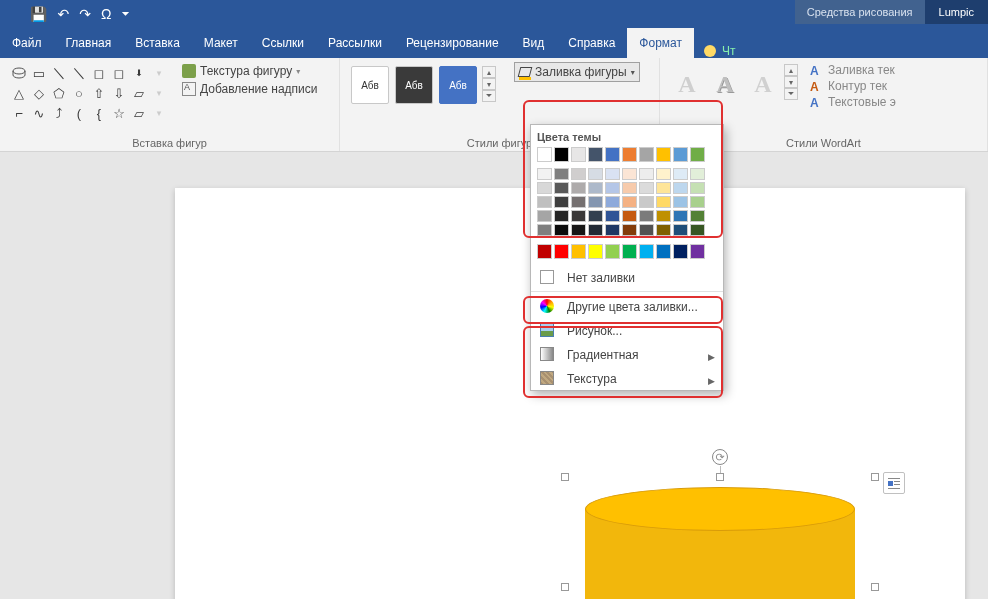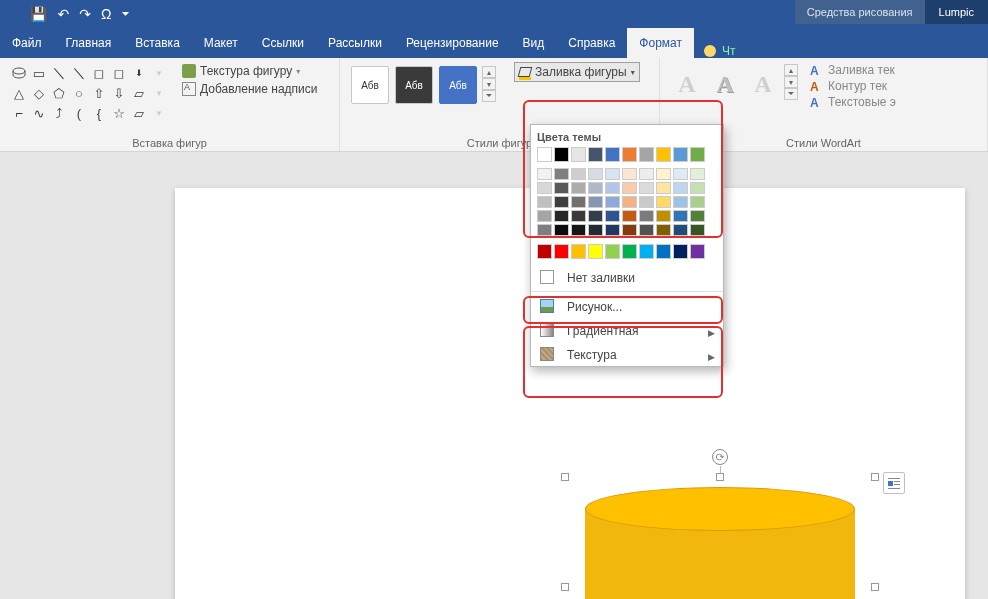--- a/index.html
+++ b/index.html
@@ -323,20 +323,26 @@
   </div>
   <div class="dd-item">
     <span class="di">
         <span class="nofill-sw"></span>
       </span>
     <span>Нет заливки</span>
   </div>
   <div class="sep"></div>
   <div class="dd-item">
     <span class="di">
+        <span class="wheel"></span>
+      </span>
+    <span>Другие цвета заливки...</span>
+  </div>
+  <div class="dd-item">
+    <span class="di">
         <span class="pic-i"></span>
       </span>
     <span>Рисунок...</span>
   </div>
   <div class="dd-item">
     <span class="di">
         <span class="grad-i"></span>
       </span>
     <span>Градиентная</span>
     <span class="arrow">▶</span>

